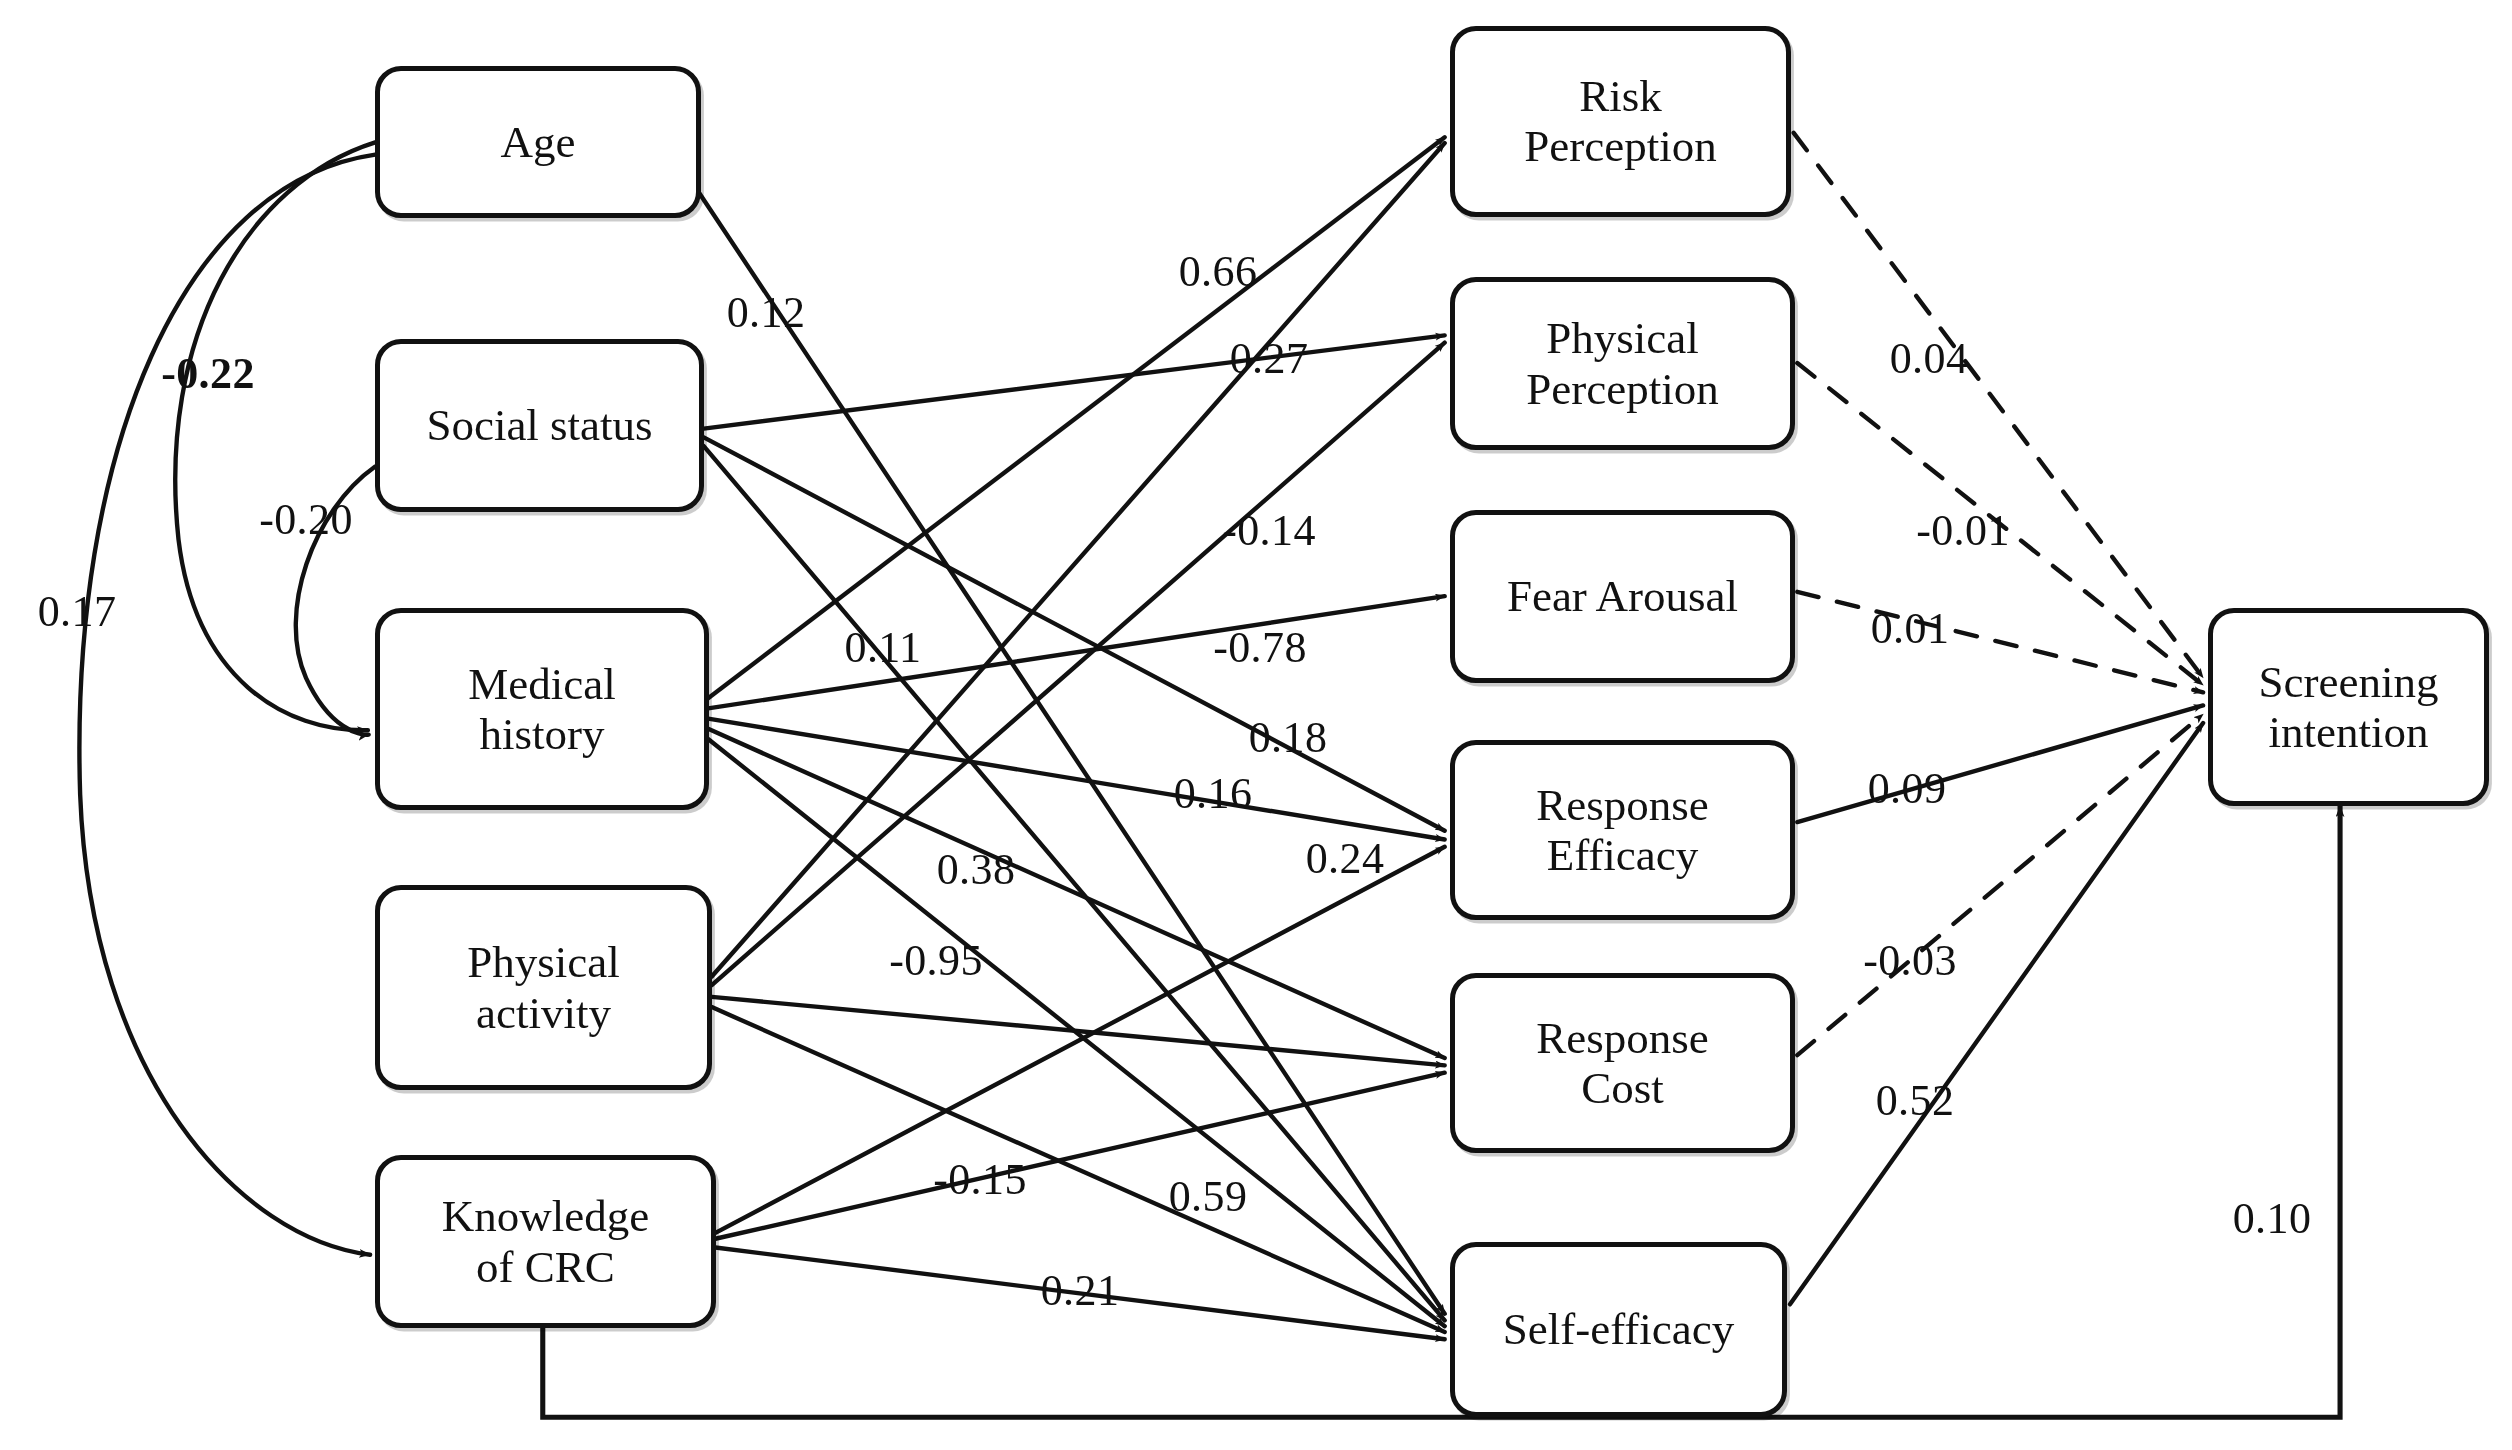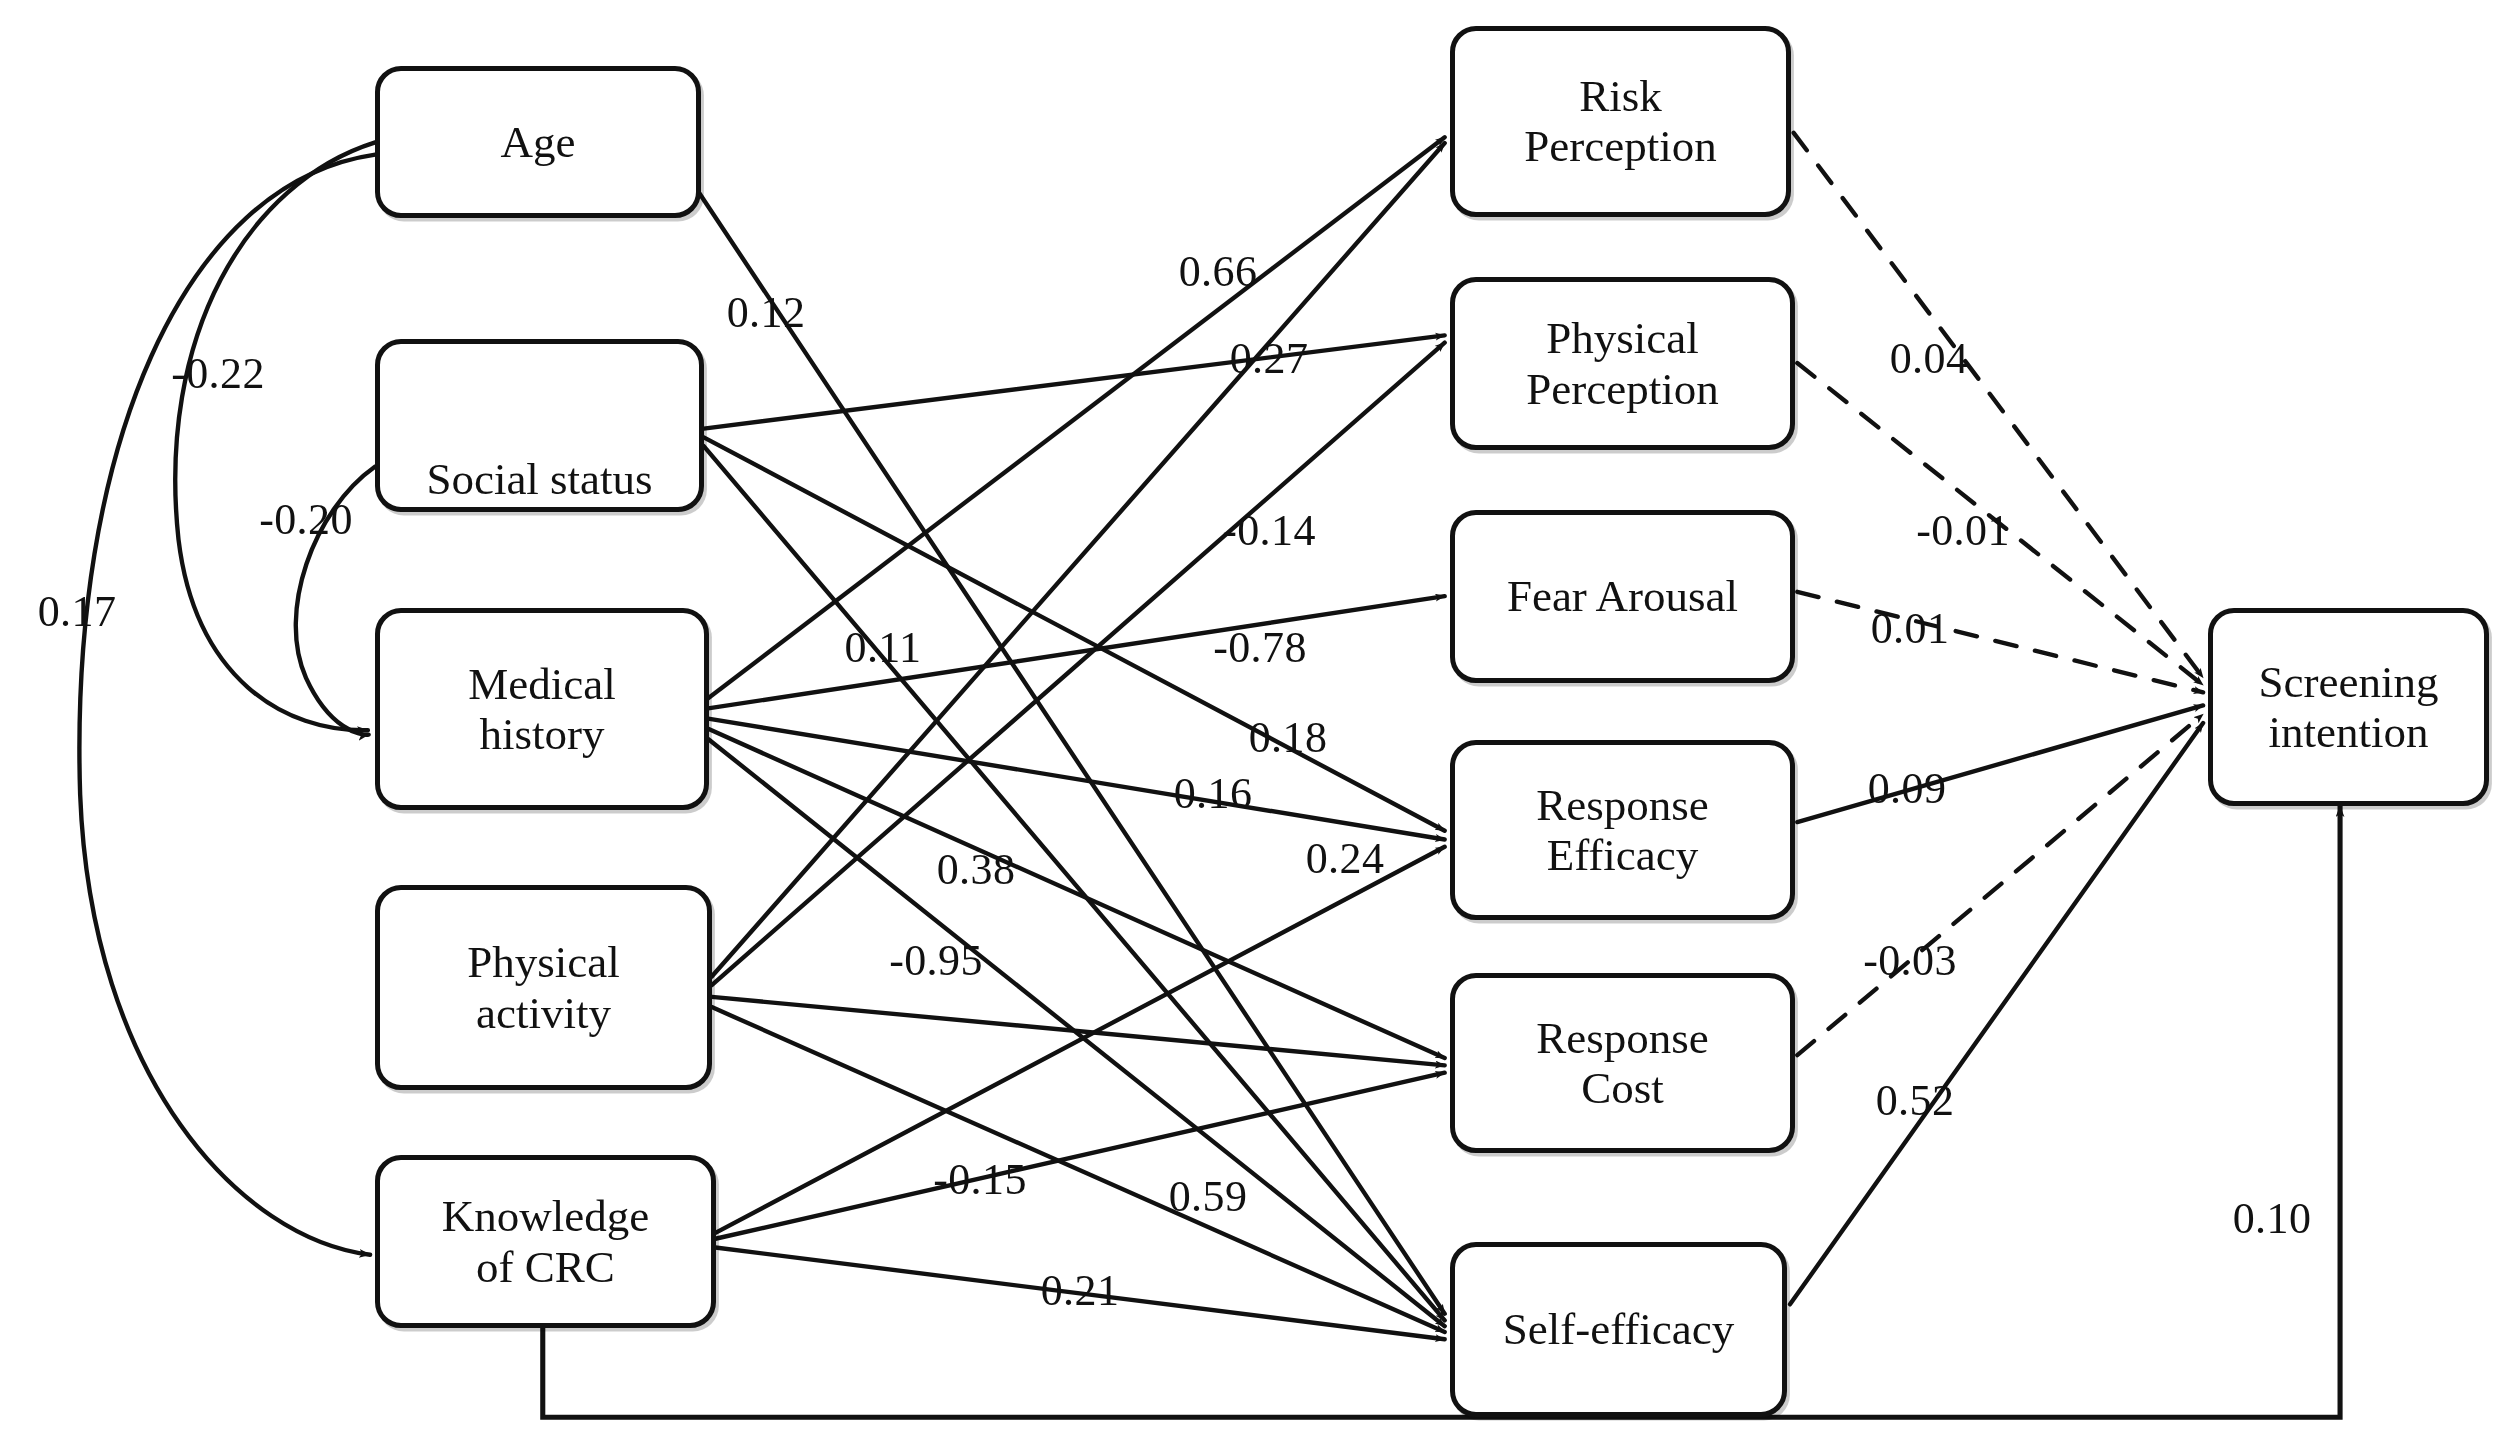--- a/index.html
+++ b/index.html
@@ -104,21 +104,21 @@
       <line x1="2457" y1="1790" x2="3024" y2="992" marker-end="url(#ahs)"></line>
 
       <path d="M 745,1822 L 745,1945 L 3212,1945 L 3212,1106" stroke-width="7" marker-end="url(#ah)"></path>
     </g>
   </svg>
 
   <div class="nodebox" style="left:375px;top:66px;width:326px;height:152px;">
     <span>Age</span>
   </div>
 
-  <div class="nodebox" style="left:375px;top:339px;width:329px;height:173px;align-items:flex-end;">
+  <div class="nodebox" style="left:375px;top:339px;width:329px;height:173px;">
     <span>Social status</span>
   </div>
 
   <div class="nodebox" style="left:375px;top:608px;width:334px;height:202px;">
     <span>
       <span>Medical</span>
       <span>history</span>
     </span>
   </div>
 
@@ -173,21 +173,21 @@
   </div>
 
   <div class="nodebox" style="left:2208px;top:608px;width:281px;height:198px;">
     <span>
       <span>Screening</span>
       <span>intention</span>
     </span>
   </div>
 
   <div class="elabel" style="left:77px;  top:611px;">0.17</div>
-  <div class="elabel" style="left:218px; top:373px;">-0.22</div>
+  <div class="elabel" style="left:208px; top:373px;font-weight:bold;">-0.22</div>
   <div class="elabel" style="left:306px; top:519px;">-0.20</div>
 
   <div class="elabel" style="left:766px; top:271px;margin-top:41px;">0.12</div>
   <div class="elabel" style="left:1218px; top:271px;">0.66</div>
   <div class="elabel" style="left:1269px; top:358px;">0.27</div>
   <div class="elabel" style="left:1269px; top:530px;">-0.14</div>
   <div class="elabel" style="left:883px; top:647px;">0.11</div>
   <div class="elabel" style="left:1260px; top:647px;">-0.78</div>
   <div class="elabel" style="left:1288px; top:737px;">0.18</div>
   <div class="elabel" style="left:1213px; top:793px;">0.16</div>

